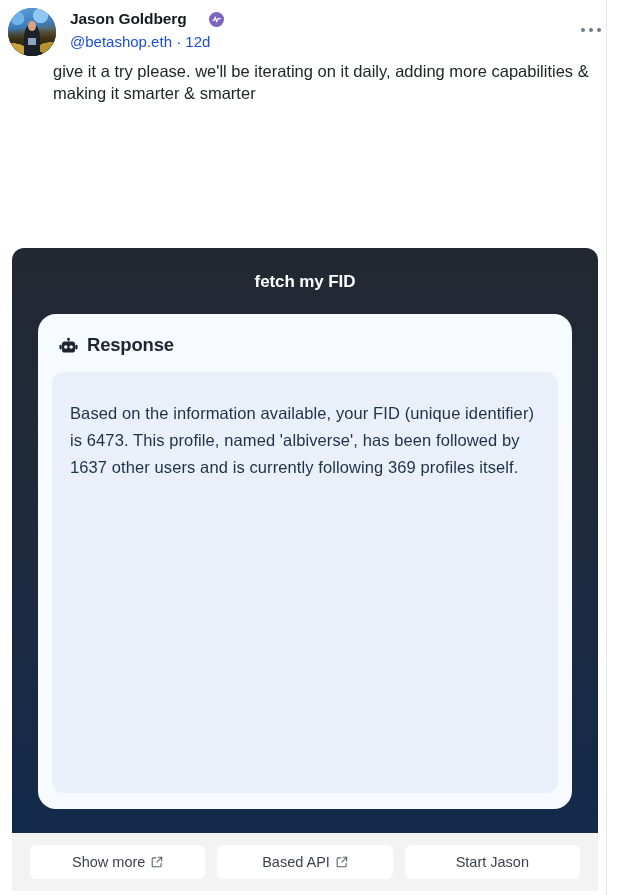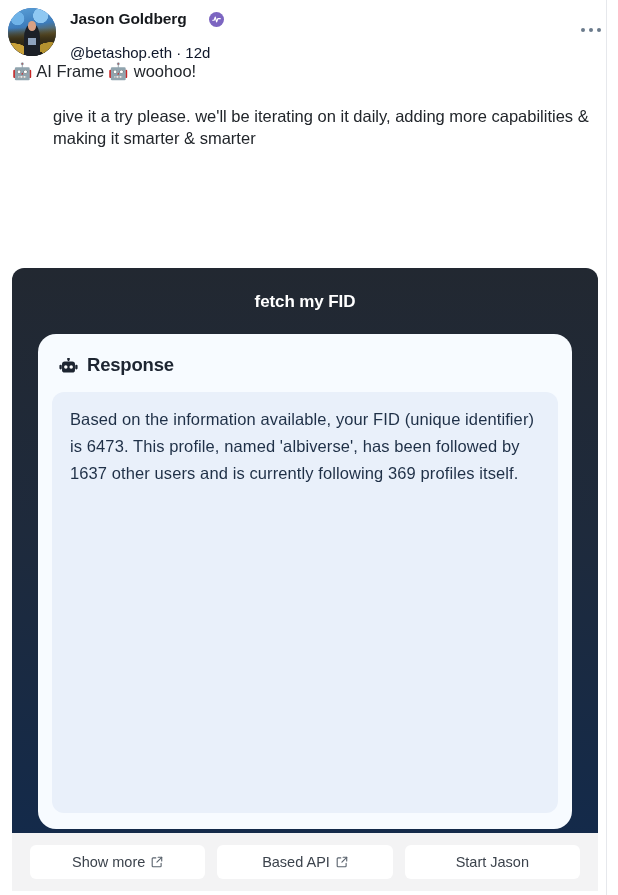--- a/index.html
+++ b/index.html
@@ -94,23 +94,23 @@
     font-weight: bold;
     color: #16191d;
     letter-spacing: -0.1px;
   }
   .verify-badge {
     width: 15px; height: 15px;
     flex: 0 0 15px;
     display: block;
   }
   .handle-row {
-    margin-top: 14px;
+    margin-top: 3px;
     font-size: 15px;
-    color: #0f172a;
+    color: #1d4ed8;
     line-height: 20px;
     white-space: nowrap;
   }
 
   .more-menu {
     position: absolute;
     top: 20px; right: 12px;
     width: 30px; height: 20px;
     display: flex;
     align-items: center;
@@ -141,21 +141,20 @@
   .cast-line:last-child { margin-bottom: 0; margin-left: 41px; }
 
   
   .frame-card {
     position: absolute;
     top: 248px; left: 12px;
     width: 586px; height: 585px;
     border-radius: 12px 12px 0 0;
     background: linear-gradient(180deg, #222831 0%, #1e2a3c 45%, #132a4b 100%);
     overflow: hidden;
-    margin-top: 20px;
   }
 
   .frame-title {
     position: absolute;
     top: 24px; left: 0;
     width: 100%;
     text-align: center;
     color: #ffffff;
     font-size: 17px;
     font-weight: bold;
@@ -183,38 +182,38 @@
     color: #1d2531;
     letter-spacing: -0.2px;
   }
 
   .response-body {
     position: absolute;
     top: 58px; left: 14px;
     width: 506px; height: 421px;
     background: #e9f0fa;
     border-radius: 12px;
-    padding: 14px 18px;
+    padding: 28px 18px;
   }
   .response-text {
     font-size: 16.5px;
     line-height: 27px;
     color: #1f3047;
     letter-spacing: 0.1px;
   }
 
   
   .button-bar {
     position: absolute;
     top: 833px; left: 12px;
     width: 586px; height: 58px;
     background: #f3f3f4;
     display: flex;
     align-items: center;
-    justify-content: space-between;
+    justify-content: flex-end;
     padding: 0 18px;
     gap: 12px;
   }
   .frame-button {
     flex: 1 1 0;
     height: 34px;
     background: #ffffff;
     border: none;
     border-radius: 6px;
     display: flex;
@@ -261,21 +260,20 @@
     </div>
   </div>
 
   <div class="more-menu">
     <i></i>
     <i></i>
     <i></i>
   </div>
 
   <div class="cast-text">
-    <div class="cast-line">🤖 AI Frame 🤖 woohoo!</div>
     <div class="cast-line">give it a try please. we'll be iterating on it daily, adding more capabilities &amp; making it smarter &amp; smarter</div>
   </div>
 
   <div class="frame-card">
 
     <div class="frame-title">fetch my FID</div>
 
     <div class="response-card">
 
       <div class="response-head">

